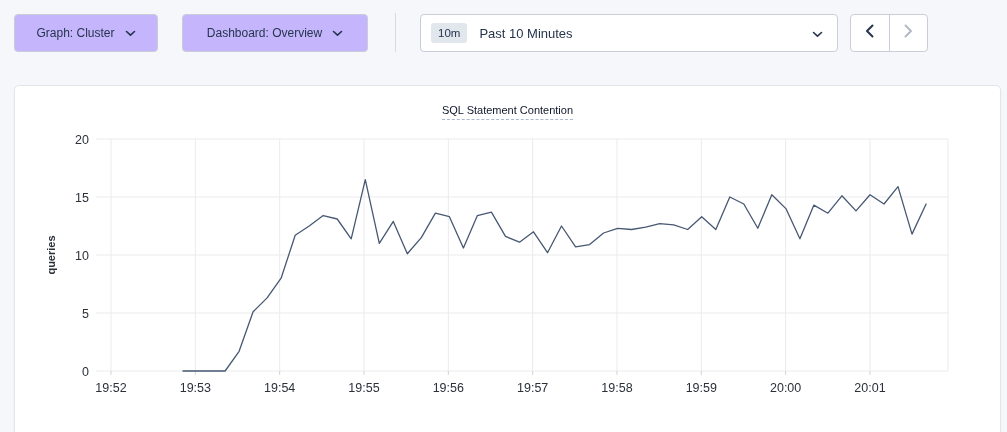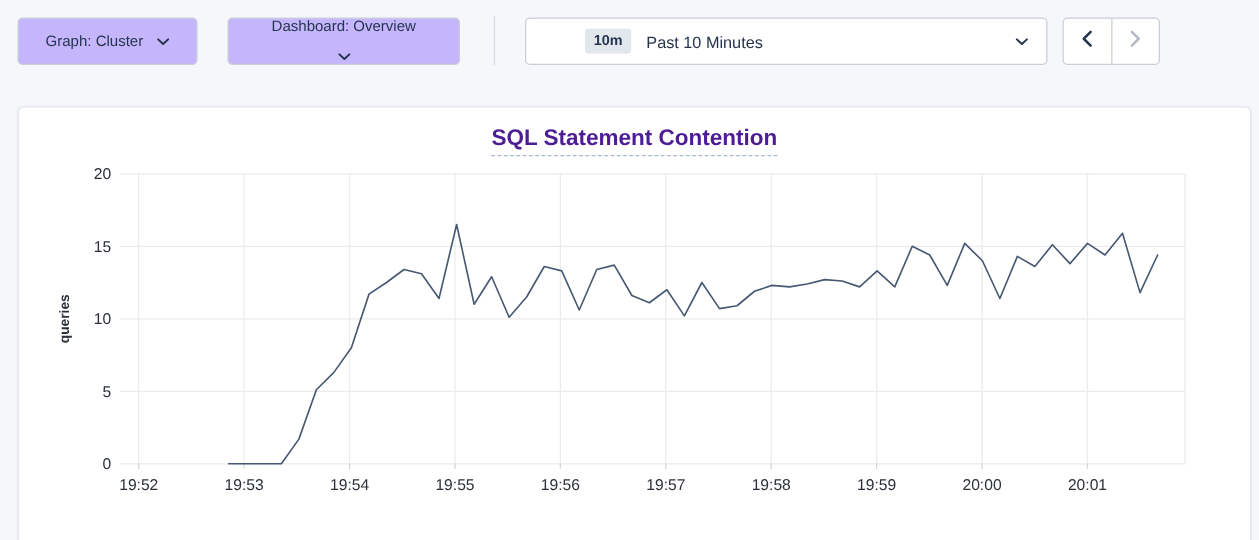--- a/index.html
+++ b/index.html
@@ -6,39 +6,39 @@
   html,body { width:1007px; height:432px; overflow:hidden;
     background:#f5f7fa; font-family:"Liberation Sans", sans-serif; }
   .toolbar { position:absolute; left:0; top:0; width:1007px; height:85px; }
   .btn {
     position:absolute; top:14px; height:38px; background:#c4b5fd;
     border:1px solid #c9cdd7; border-radius:4px; display:inline-flex;
     align-items:center; justify-content:center; gap:10px;
     font-size:12px; font-weight:500; color:#26354d; cursor:pointer;
   }
   .dropdown-graph { left:14px; width:144px; }
-  .dropdown-dashboard { left:182px; width:186px;flex-direction:column; }
+  .dropdown-dashboard { left:182px; width:186px; }
   .vdivider { position:absolute; left:395px; top:13px; width:1px; height:39px; background:#d6dae1; }
   .time-picker { position:absolute; left:420px; top:14px; width:418px; height:38px;
     background:#fff; border:1px solid #c9cdd7; border-radius:4px;
     display:flex; align-items:center; padding:0 14px 0 10px; cursor:pointer; }
   .time-badge { background:#e2e6ed; border-radius:3px; padding:4px 7px;
-    font-size:11.5px; font-weight:700; color:#26354d;margin-left:37px; }
+    font-size:11.5px; font-weight:400; color:#26354d; }
   .time-label { margin-left:12px; font-size:13px; font-weight:500; color:#26354d; }
   .time-picker .chev { margin-left:auto; }
   .nav-group { position:absolute; left:850px; top:14px; width:78px; height:38px;
     background:#fff; border:1px solid #c9cdd7; border-radius:4px; display:flex; }
   .nav-cell { flex:1; display:flex; align-items:center; justify-content:center; cursor:pointer; }
   .nav-cell + .nav-cell { border-left:1px solid #c9cdd7; }
   .btn-now { left:938px; width:60px; font-size:13px; color:#9ba4b2; background:#fff; }
   .card { position:absolute; left:14px; top:85px; width:987px; height:360px;
     background:#fff; border:1px solid #e2e5ea; border-radius:5px;
     box-shadow:0 1px 3px rgba(40,50,70,0.04); }
   .chart-title-wrap { position:relative; z-index:2; text-align:center; padding-top:14px; }
-  .chart-title { display:inline-block; font-size:18px; font-weight:700; color:#4c1d95;
+  .chart-title { display:inline-block; font-size:11px; font-weight:400; color:#0f172a;
     border-bottom:1px dashed #a9b8cf; padding-bottom:3px; cursor:help; }
   .chart-svg { position:absolute; left:0; top:0; width:987px; height:347px; z-index:1; }
   svg text { font-family:"Liberation Sans", sans-serif; }
 </style>
 </head>
 <body>
 
 <div class="toolbar">
   <div class="btn dropdown-graph">
     <span>Graph: Cluster</span>

